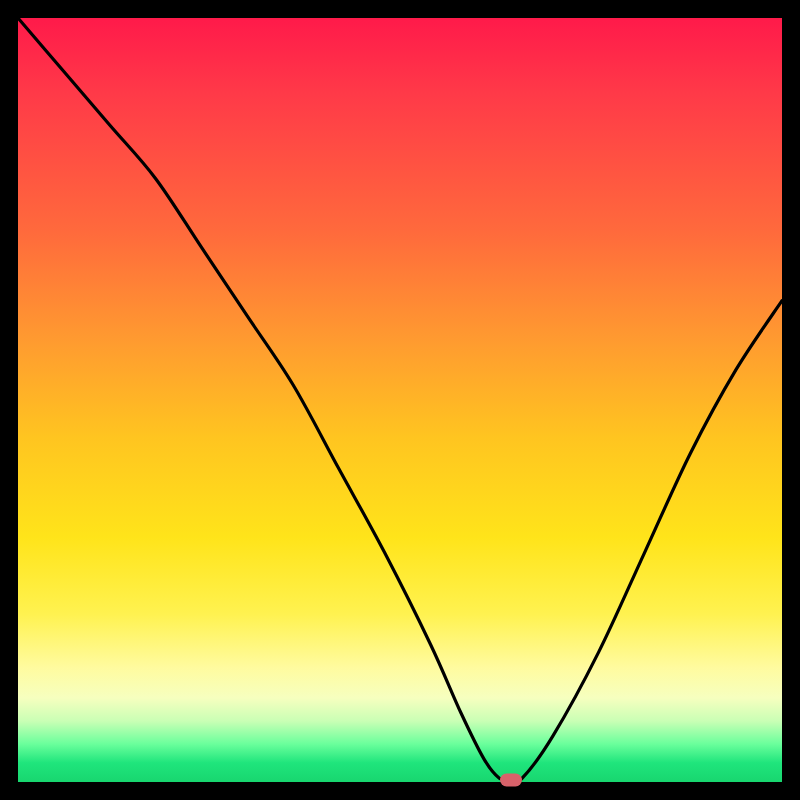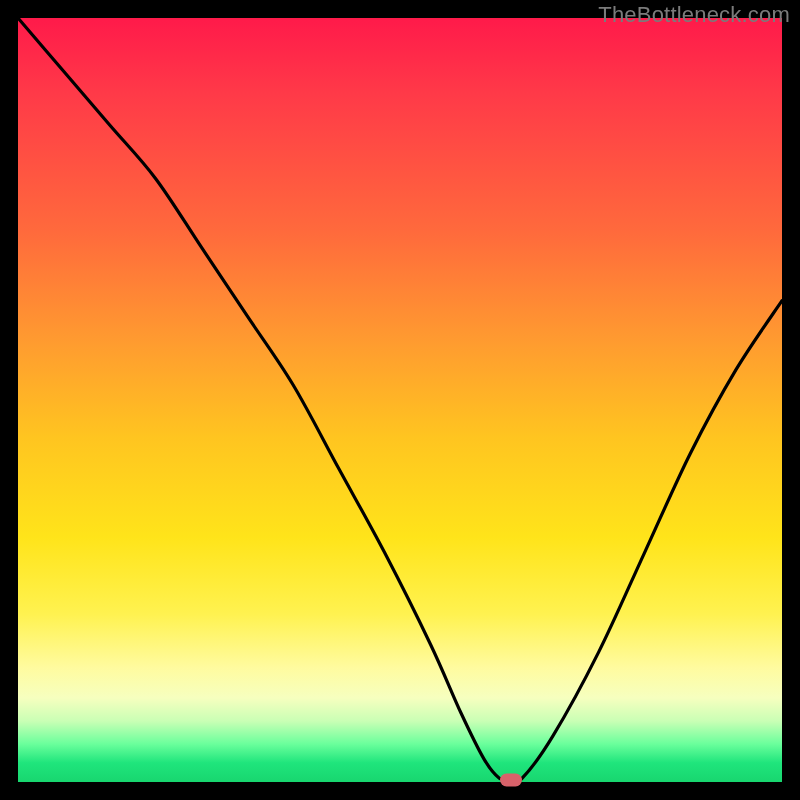--- a/index.html
+++ b/index.html
@@ -76,15 +76,14 @@
   <div class="plot-area">
 
     <svg class="curve" viewBox="0 0 764 764" preserveAspectRatio="none">
       <path id="curve-path" fill="none" stroke="#000" stroke-width="3.2" stroke-linecap="round" stroke-linejoin="round" d="M 0.00 0.00 C 7.64 8.91, 30.56 35.65, 45.84 53.48 C 61.12 71.31, 76.40 89.13, 91.68 106.96 C 106.96 124.79, 122.24 140.07, 137.52 160.44 C 152.80 180.81, 168.08 206.28, 183.36 229.20 C 198.64 252.12, 213.92 275.04, 229.20 297.96 C 244.48 320.88, 259.76 341.25, 275.04 366.72 C 290.32 392.19, 305.60 422.75, 320.88 450.76 C 336.16 478.77, 351.44 505.51, 366.72 534.80 C 382.00 564.09, 399.83 599.74, 412.56 626.48 C 425.29 653.22, 434.21 676.14, 443.12 695.24 C 452.03 714.34, 459.67 730.26, 466.04 741.08 C 472.41 751.90, 476.86 756.74, 481.32 760.18 C 485.78 763.62, 488.96 761.71, 492.78 761.71 C 496.60 761.71, 497.24 767.44, 504.24 760.18 C 511.24 752.92, 522.07 739.17, 534.80 718.16 C 547.53 697.15, 565.36 664.68, 580.64 634.12 C 595.92 603.56, 611.20 567.91, 626.48 534.80 C 641.76 501.69, 657.04 466.04, 672.32 435.48 C 687.60 404.92, 702.88 376.91, 718.16 351.44 C 733.44 325.97, 756.36 294.14, 764.00 282.68"></path>
     </svg>
 
     <div class="marker" id="min-marker" style="left: 492.78px; top: 761.708px;"></div>
 
   </div>
 
-  <div class="watermark">TheBottleneck.com</div>
 
 </div>
 
 </body></html>

